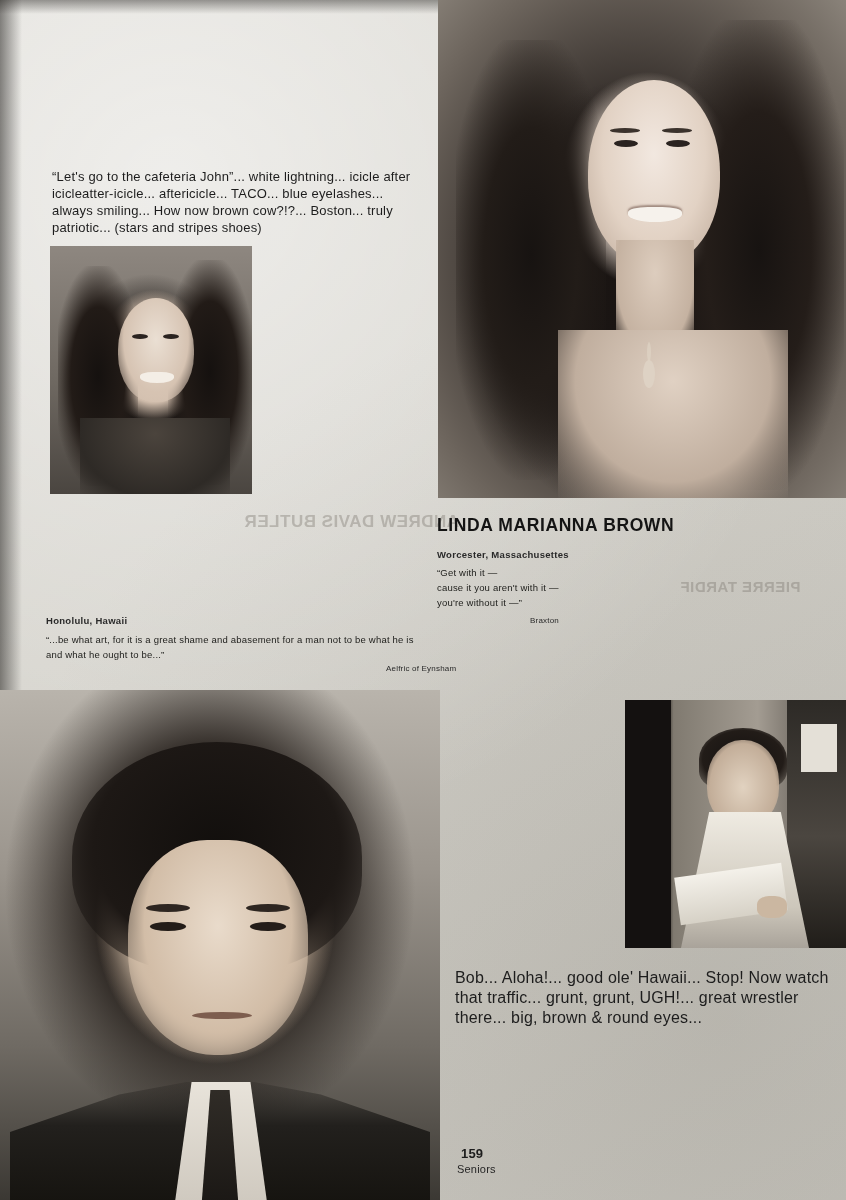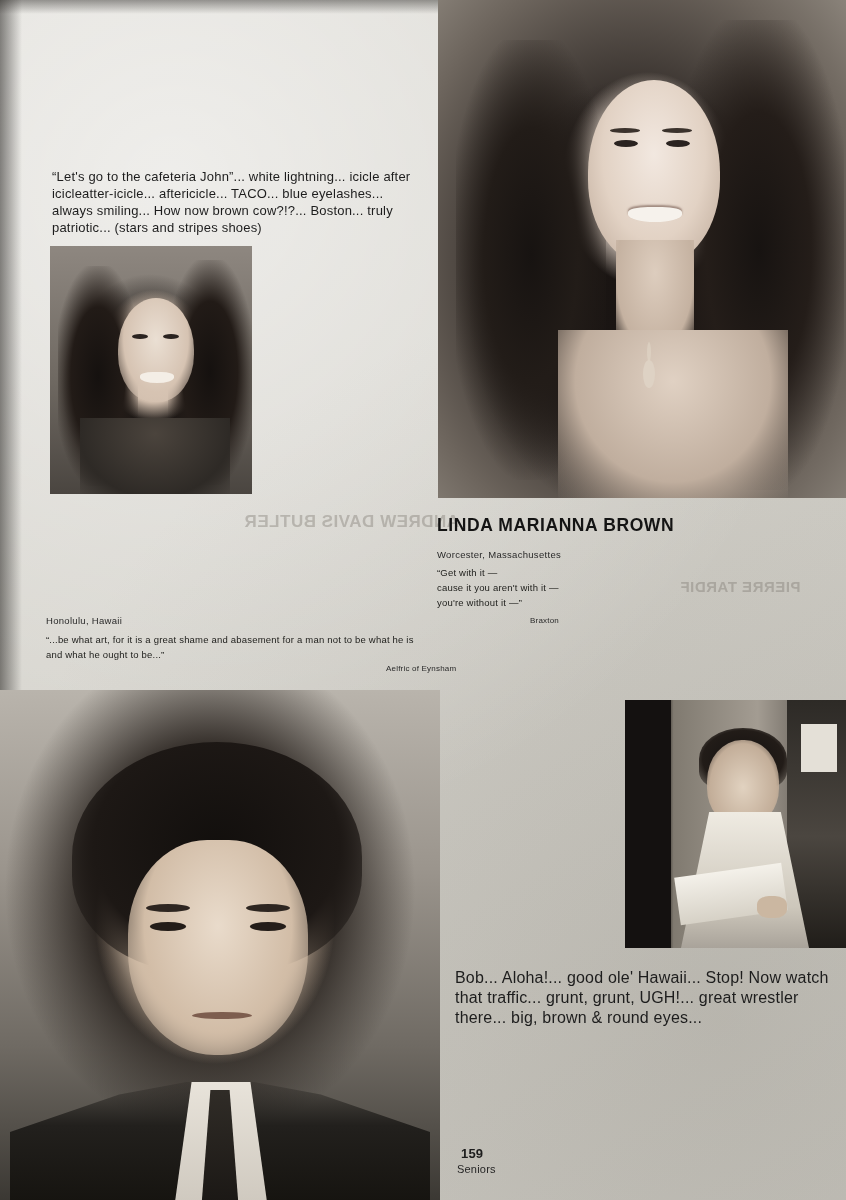--- a/index.html
+++ b/index.html
@@ -193,20 +193,21 @@
   .name-heading {
     font-family: "Liberation Sans", sans-serif;
     font-weight: bold;
     letter-spacing: 0.6px;
     color: #141414;
   }
   .hometown {
     font-size: 9.5px;
     color: #2a2a2a;
     letter-spacing: .3px;
+    font-weight: bold;
   }
   .quote {
     font-size: 9.5px;
     line-height: 15px;
     color: #22221f;
   }
   .attrib {
     font-size: 8px;
     color: #2a2a2a;
   }

